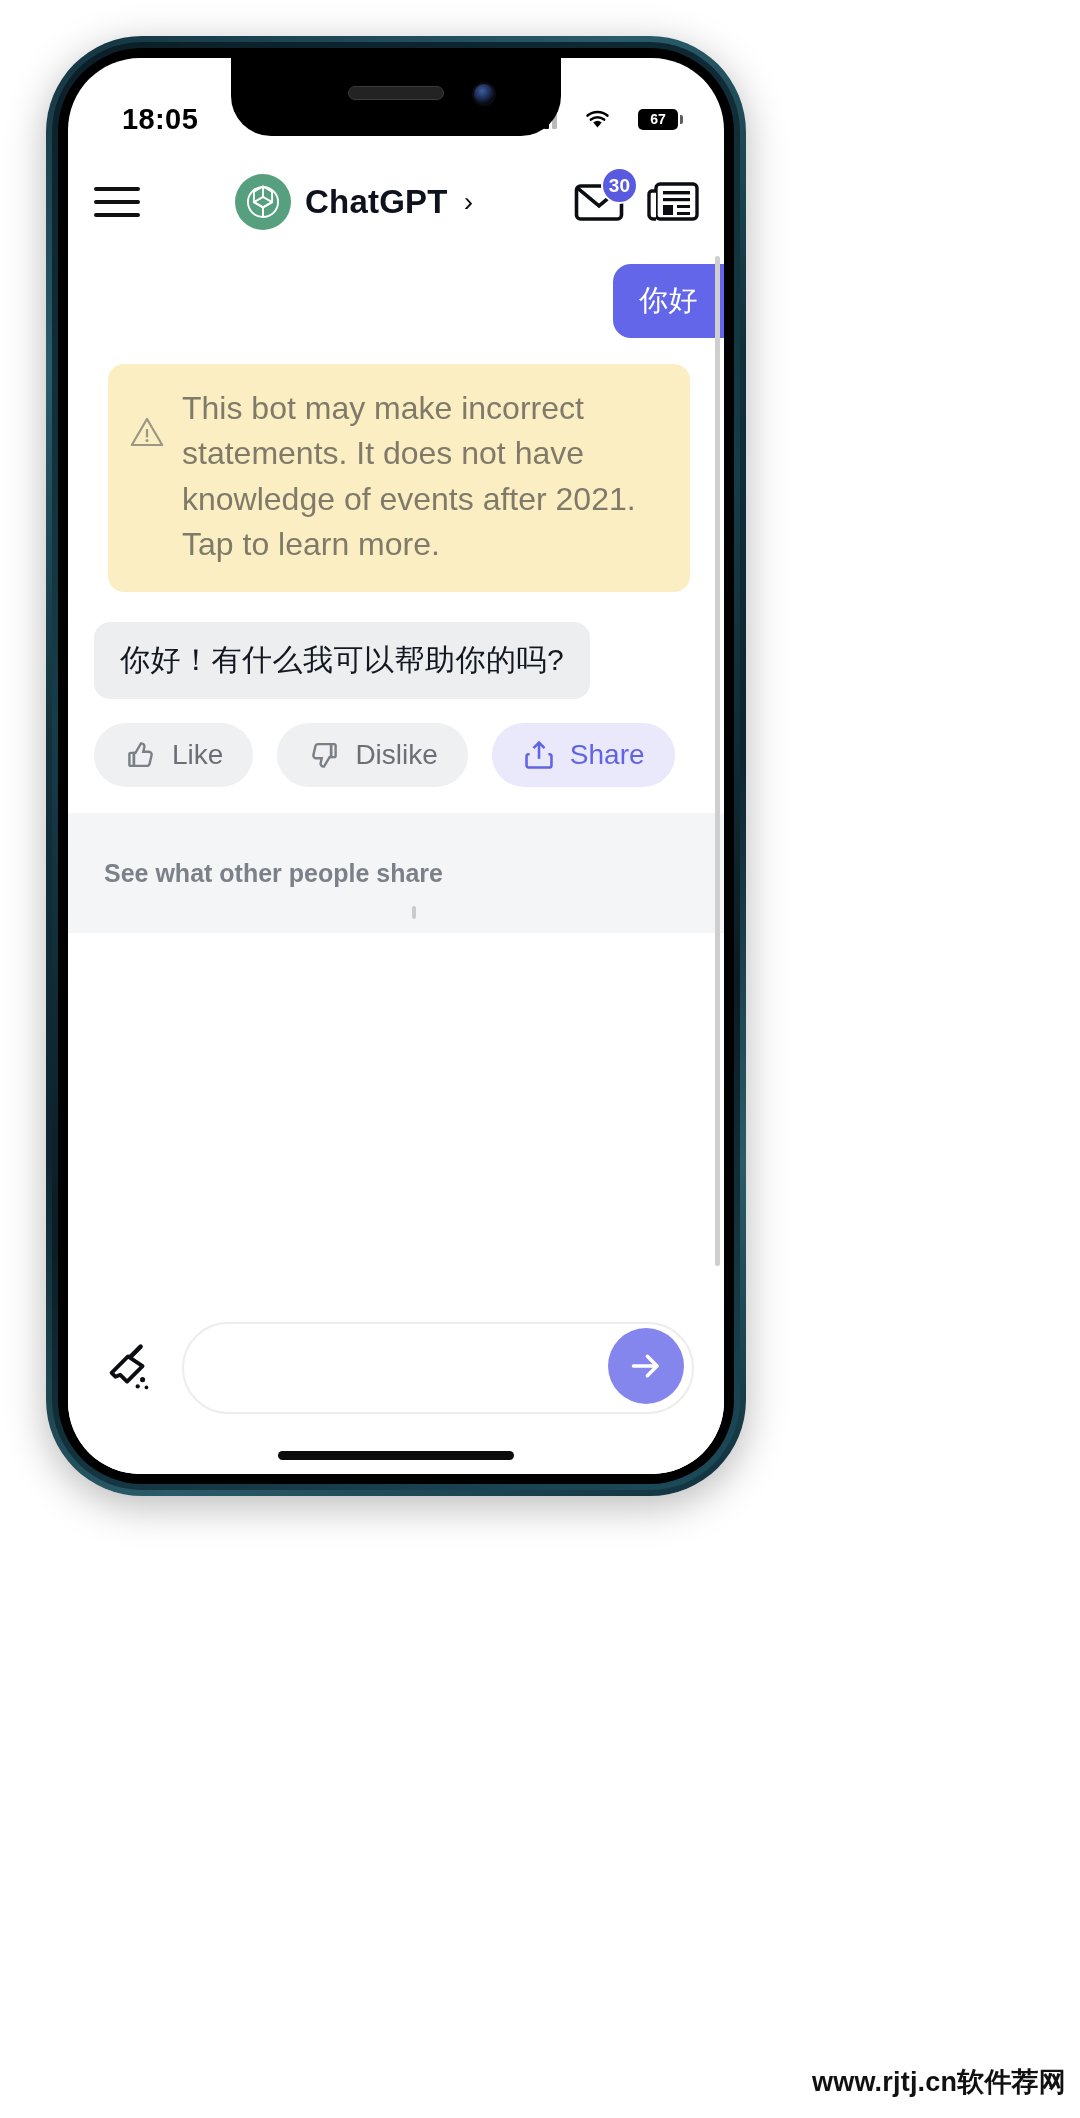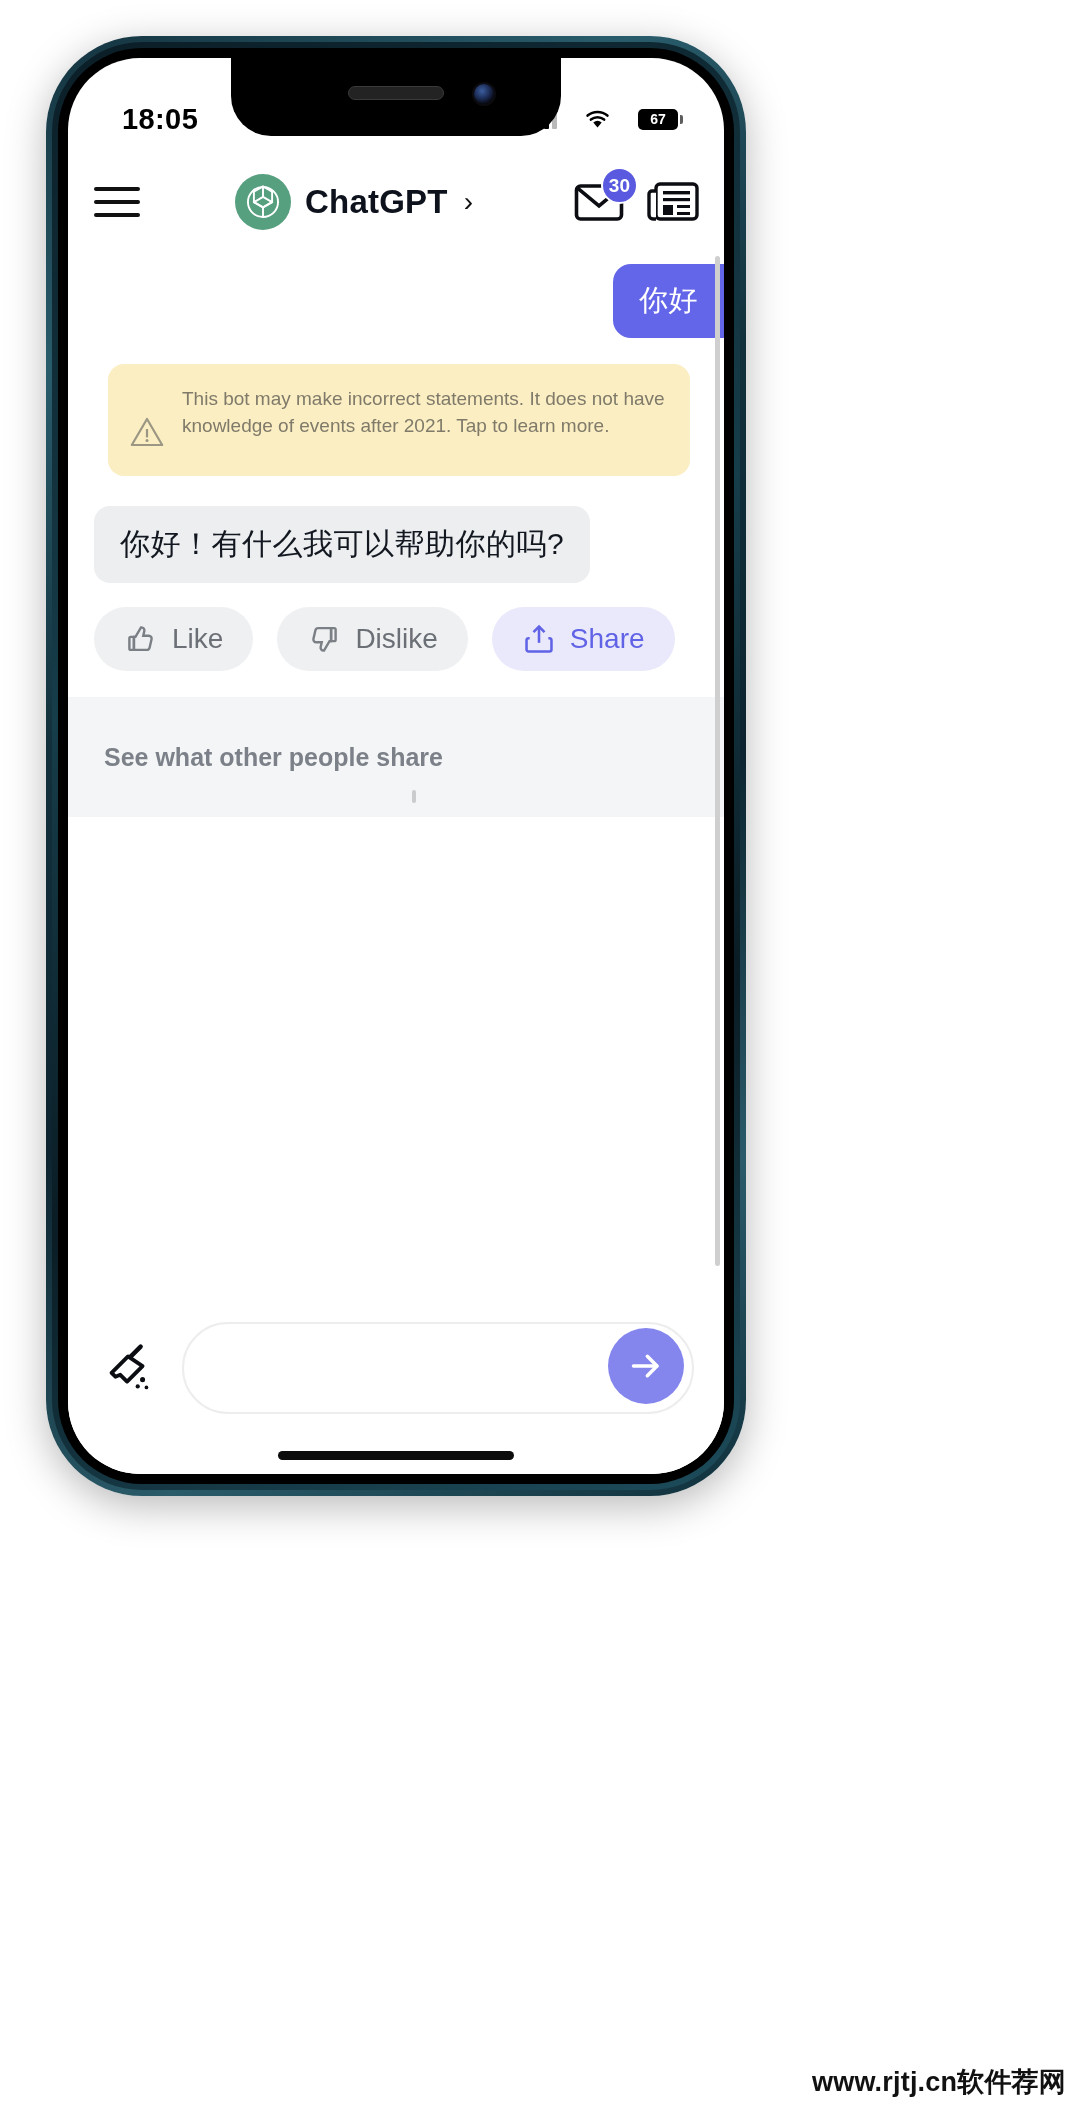--- a/index.html
+++ b/index.html
@@ -130,21 +130,21 @@
     letter-spacing: .5px;
   }
 
   .notice {
     margin: 26px 34px 0 40px;
     background: #fbeec2; border-radius: 16px;
     padding: 22px 24px 24px 22px;
     display: flex; gap: 18px; align-items: flex-start;
   }
   .notice-icon { flex: 0 0 auto; padding-top: 30px; }
-  .notice-text { color: #7f7a6a; font-size: 19px; line-height: 1.42; }
+  .notice-text { color: #7f7a6a; font-size: 32px; line-height: 1.42; }
 
   .bot-row { padding: 30px 0 0 26px; display:flex; }
   .bot-bubble {
     background: #eceef0; color: #131820; font-size: 30px; font-weight: 500;
     padding: 18px 26px; border-radius: 16px; letter-spacing: .5px;
   }
 
   .actions { display:flex; gap: 24px; padding: 24px 0 0 26px; }
   .chip {
     display:flex; align-items:center; gap: 14px;

